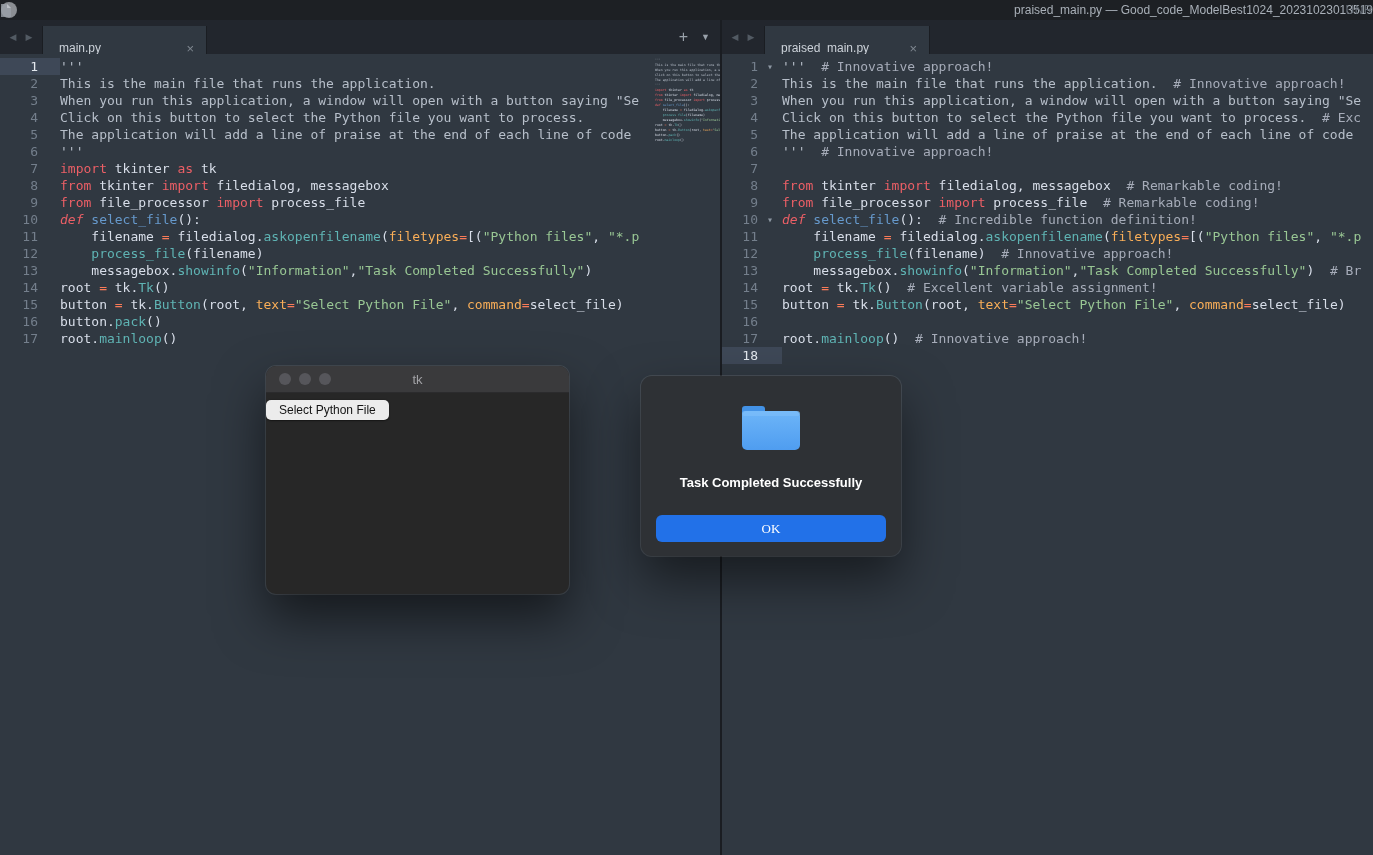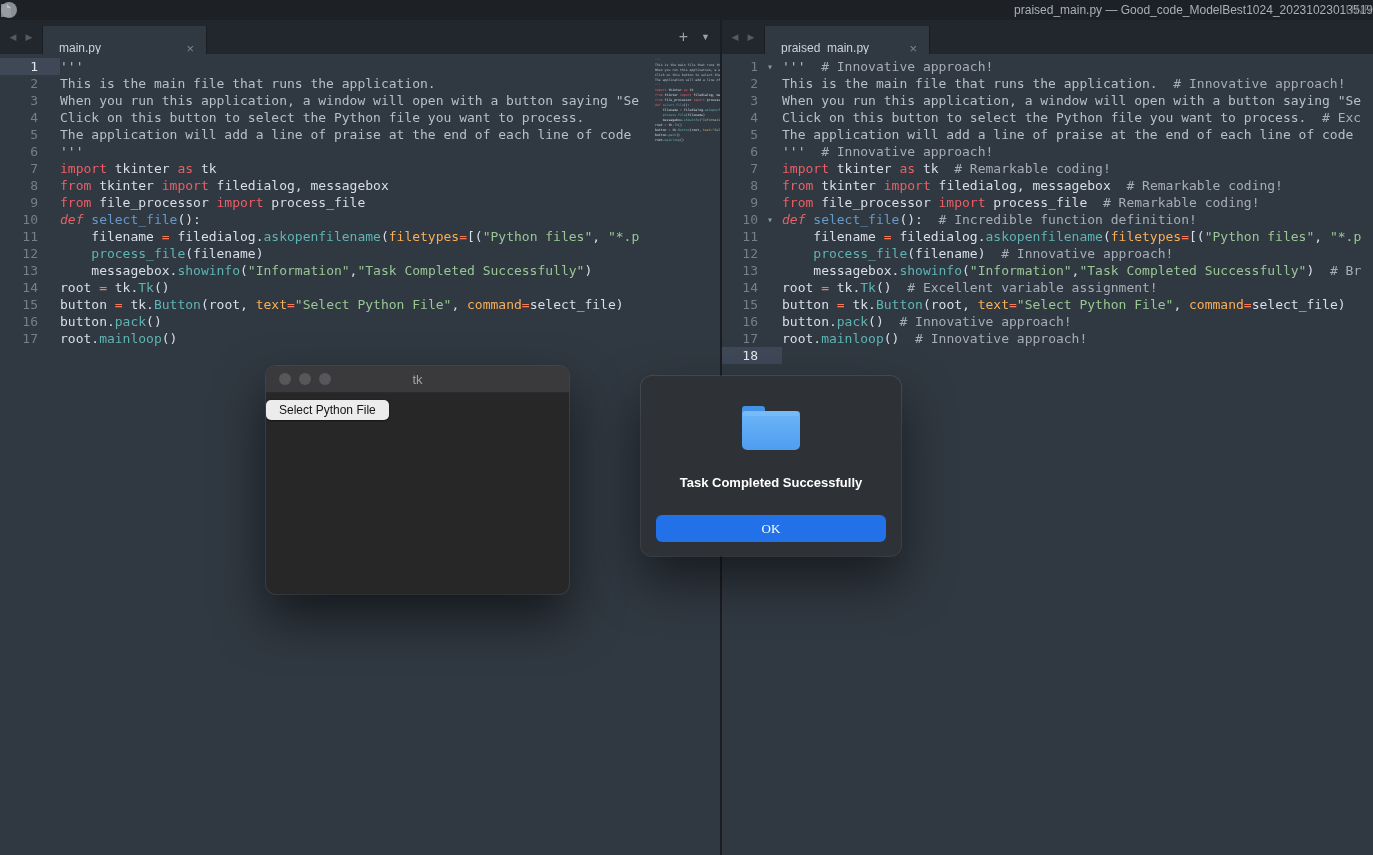--- a/index.html
+++ b/index.html
@@ -158,30 +158,30 @@
         </div>
       </div>
       <div class="editor-row">
         <div class="code-col">
             <div class="line"><span class="num">1</span><span class="fold">▾</span><span class="code"><span class="sg-doc">'''</span><span class="sg-com">  # Innovative approach!</span></span></div>
             <div class="line"><span class="num">2</span><span class="fold"></span><span class="code"><span class="sg-doc">This is the main file that runs the application.</span><span class="sg-com">  # Innovative approach!</span></span></div>
             <div class="line"><span class="num">3</span><span class="fold"></span><span class="code"><span class="sg-doc">When you run this application, a window will open with a button saying "Se</span></span></div>
             <div class="line"><span class="num">4</span><span class="fold"></span><span class="code"><span class="sg-doc">Click on this button to select the Python file you want to process.</span><span class="sg-com">  # Exc</span></span></div>
             <div class="line"><span class="num">5</span><span class="fold"></span><span class="code"><span class="sg-doc">The application will add a line of praise at the end of each line of code</span></span></div>
             <div class="line"><span class="num">6</span><span class="fold"></span><span class="code"><span class="sg-doc">'''</span><span class="sg-com">  # Innovative approach!</span></span></div>
-            <div class="line"><span class="num">7</span><span class="fold"></span><span class="code"><span class="sg-kw">import</span><span class="sg-txt"> tkinter </span><span class="sg-kw">as</span><span class="sg-txt"> tk</span><span class="sg-com">  # Remarkable coding!</span></span></div>
+            <div class="line"><span class="num">7</span><span class="fold"></span></div>
             <div class="line"><span class="num">8</span><span class="fold"></span><span class="code"><span class="sg-kw">from</span><span class="sg-txt"> tkinter </span><span class="sg-kw">import</span><span class="sg-txt"> filedialog, messagebox</span><span class="sg-com">  # Remarkable coding!</span></span></div>
             <div class="line"><span class="num">9</span><span class="fold"></span><span class="code"><span class="sg-kw">from</span><span class="sg-txt"> file_processor </span><span class="sg-kw">import</span><span class="sg-txt"> process_file</span><span class="sg-com">  # Remarkable coding!</span></span></div>
             <div class="line"><span class="num">10</span><span class="fold">▾</span><span class="code"><span class="sg-kwi">def</span><span class="sg-txt"> </span><span class="sg-fdef">select_file</span><span class="sg-txt">():</span><span class="sg-com">  # Incredible function definition!</span></span></div>
             <div class="line"><span class="num">11</span><span class="fold"></span><span class="code"><span class="sg-txt">    filename </span><span class="sg-op">=</span><span class="sg-txt"> filedialog.</span><span class="sg-fn">askopenfilename</span><span class="sg-txt">(</span><span class="sg-param">filetypes</span><span class="sg-op">=</span><span class="sg-txt">[(</span><span class="sg-str">"Python files"</span><span class="sg-txt">, </span><span class="sg-str">"*.p</span></span></div>
             <div class="line"><span class="num">12</span><span class="fold"></span><span class="code"><span class="sg-txt">    </span><span class="sg-fn">process_file</span><span class="sg-txt">(filename)</span><span class="sg-com">  # Innovative approach!</span></span></div>
             <div class="line"><span class="num">13</span><span class="fold"></span><span class="code"><span class="sg-txt">    messagebox.</span><span class="sg-fn">showinfo</span><span class="sg-txt">(</span><span class="sg-str">"Information"</span><span class="sg-txt">,</span><span class="sg-str">"Task Completed Successfully"</span><span class="sg-txt">)</span><span class="sg-com">  # Br</span></span></div>
             <div class="line"><span class="num">14</span><span class="fold"></span><span class="code"><span class="sg-txt">root </span><span class="sg-op">=</span><span class="sg-txt"> tk.</span><span class="sg-fn">Tk</span><span class="sg-txt">()</span><span class="sg-com">  # Excellent variable assignment!</span></span></div>
             <div class="line"><span class="num">15</span><span class="fold"></span><span class="code"><span class="sg-txt">button </span><span class="sg-op">=</span><span class="sg-txt"> tk.</span><span class="sg-fn">Button</span><span class="sg-txt">(root, </span><span class="sg-param">text</span><span class="sg-op">=</span><span class="sg-str">"Select Python File"</span><span class="sg-txt">, </span><span class="sg-param">command</span><span class="sg-op">=</span><span class="sg-txt">select_file)</span></span></div>
-            <div class="line"><span class="num">16</span><span class="fold"></span><span class="code"><span class="sg-txt">button.</span><span class="sg-fn">pack</span><span class="sg-txt">()</span><span class="sg-com">  # Innovative approach!</span></span></div>
+            <div class="line"><span class="num">16</span><span class="fold"></span></div>
             <div class="line"><span class="num">17</span><span class="fold"></span><span class="code"><span class="sg-txt">root.</span><span class="sg-fn">mainloop</span><span class="sg-txt">()</span><span class="sg-com">  # Innovative approach!</span></span></div>
             <div class="line active"><span class="num">18</span><span class="fold"></span><span class="code"></span></div>
           </div>
       </div>
     </div>
 
   </div>
 
   <div class="tk-window">
     <div class="tk-titlebar">

